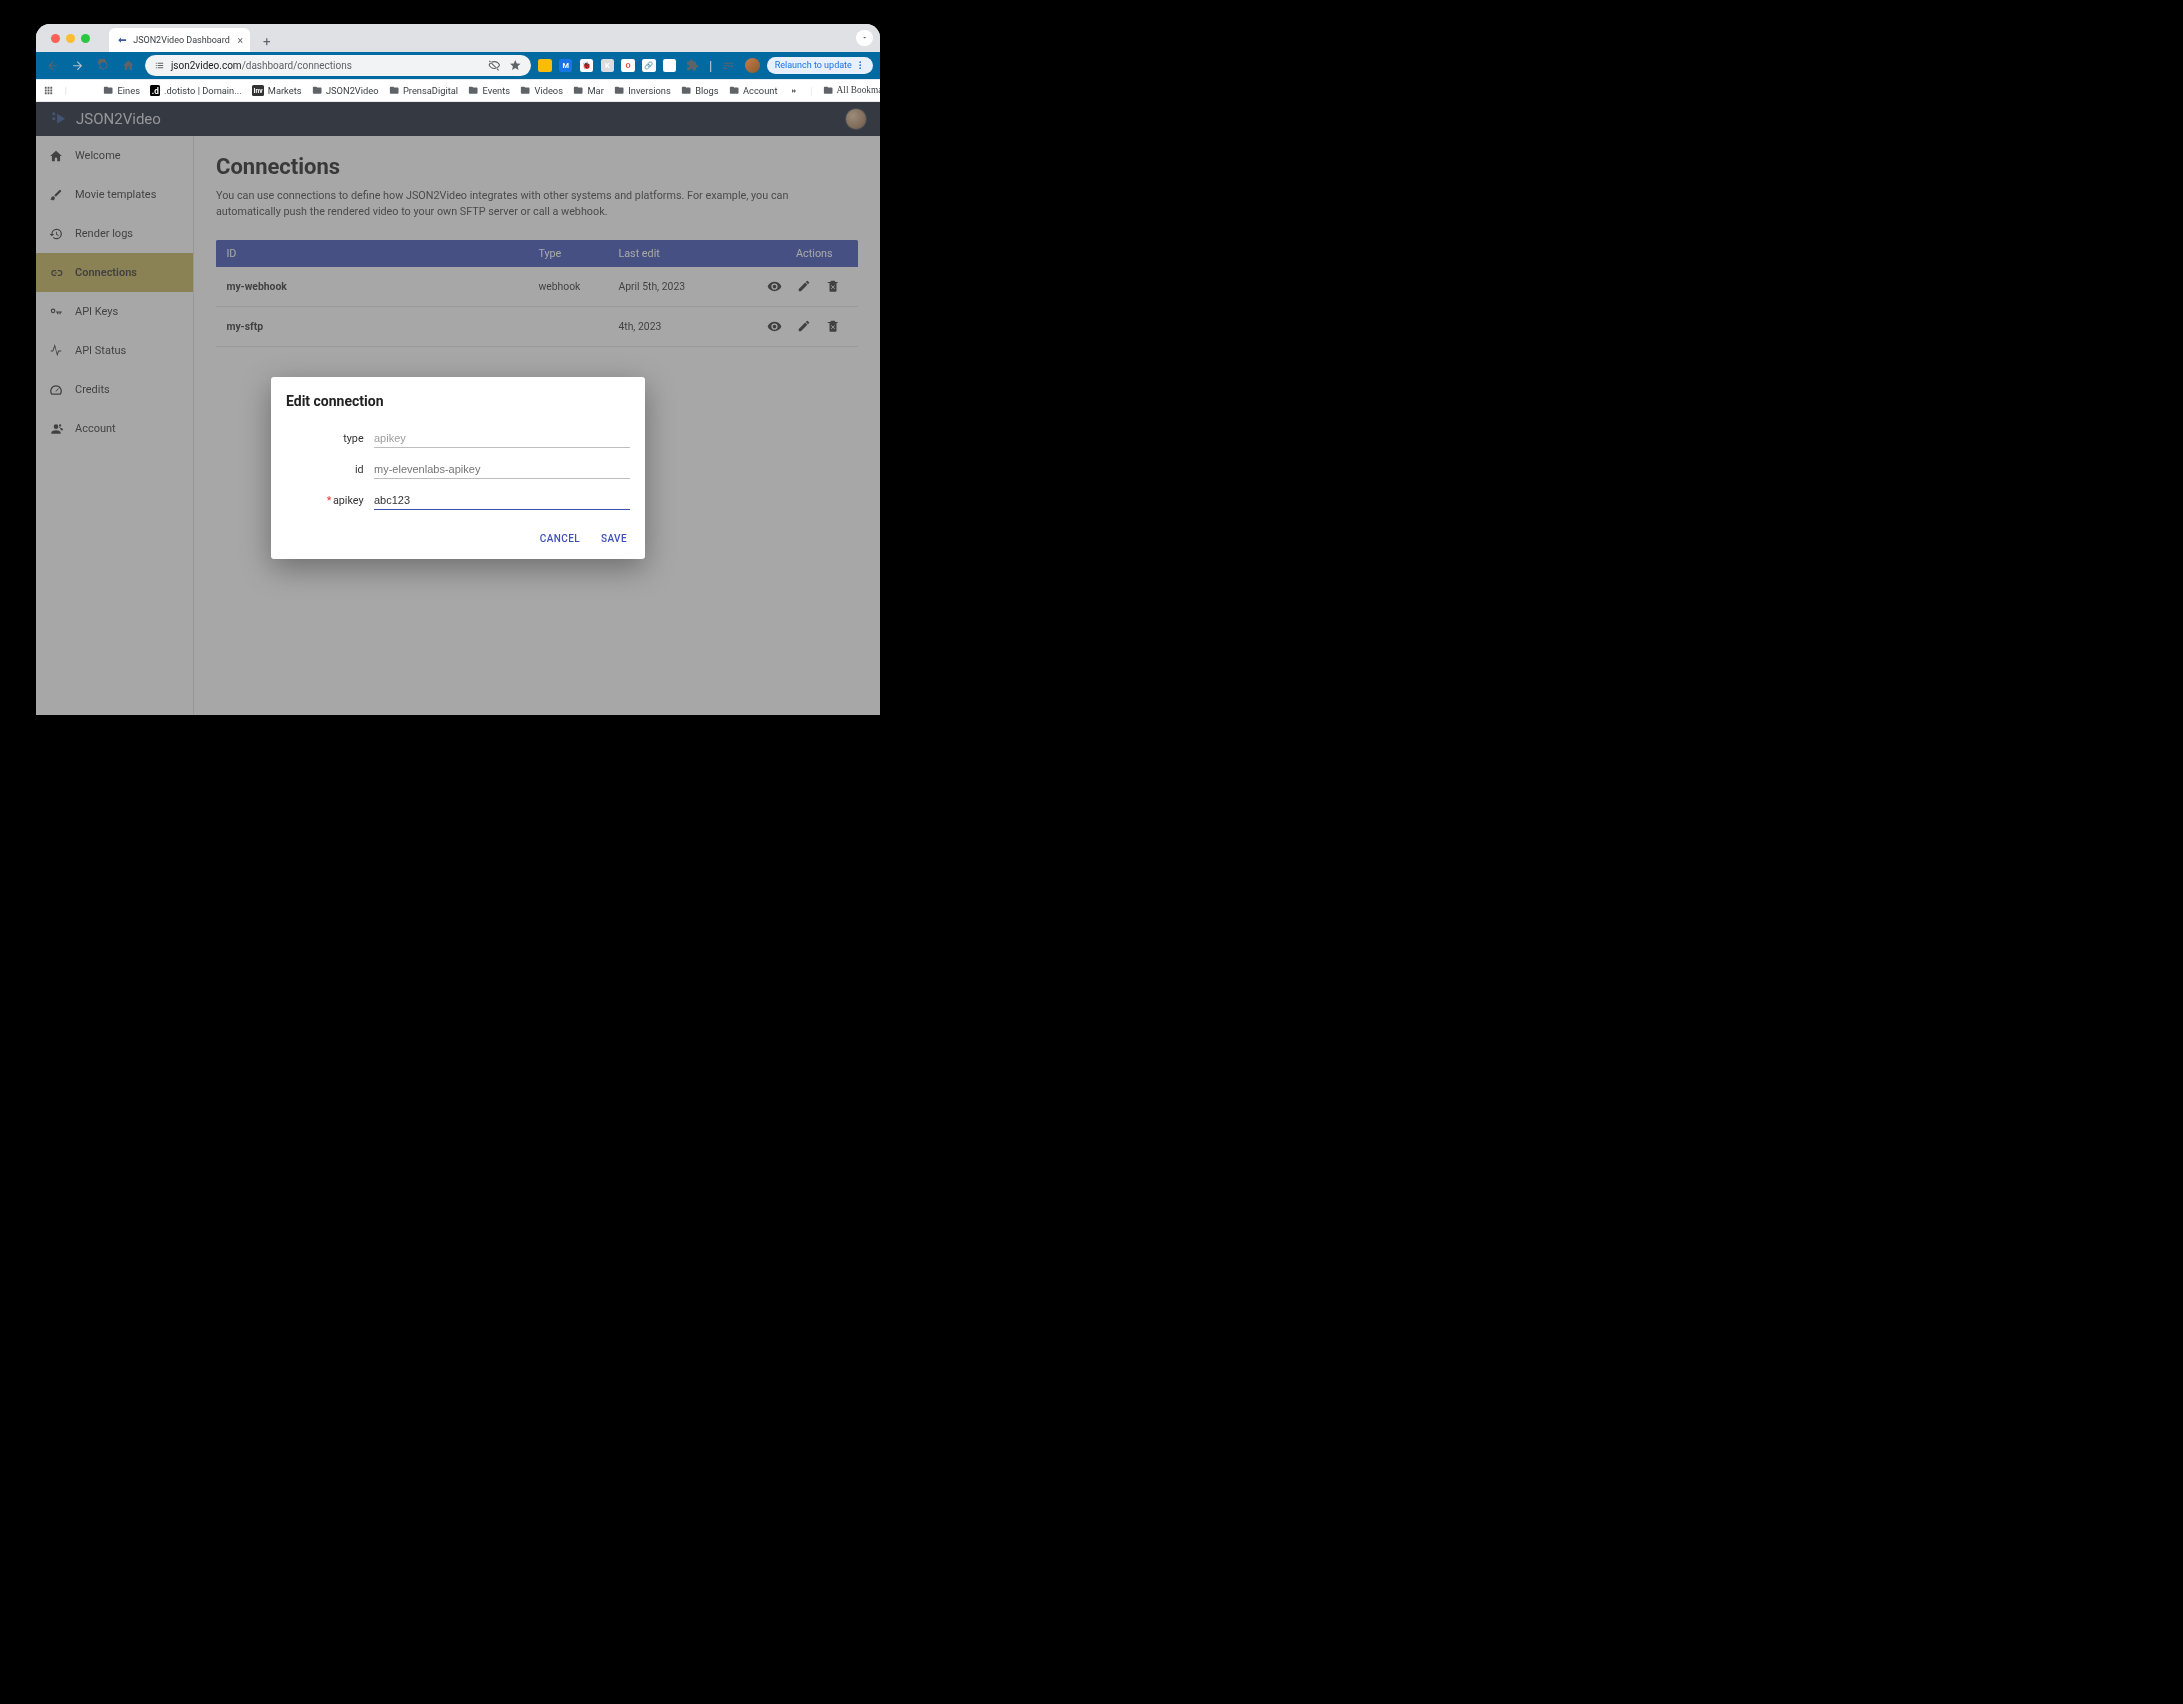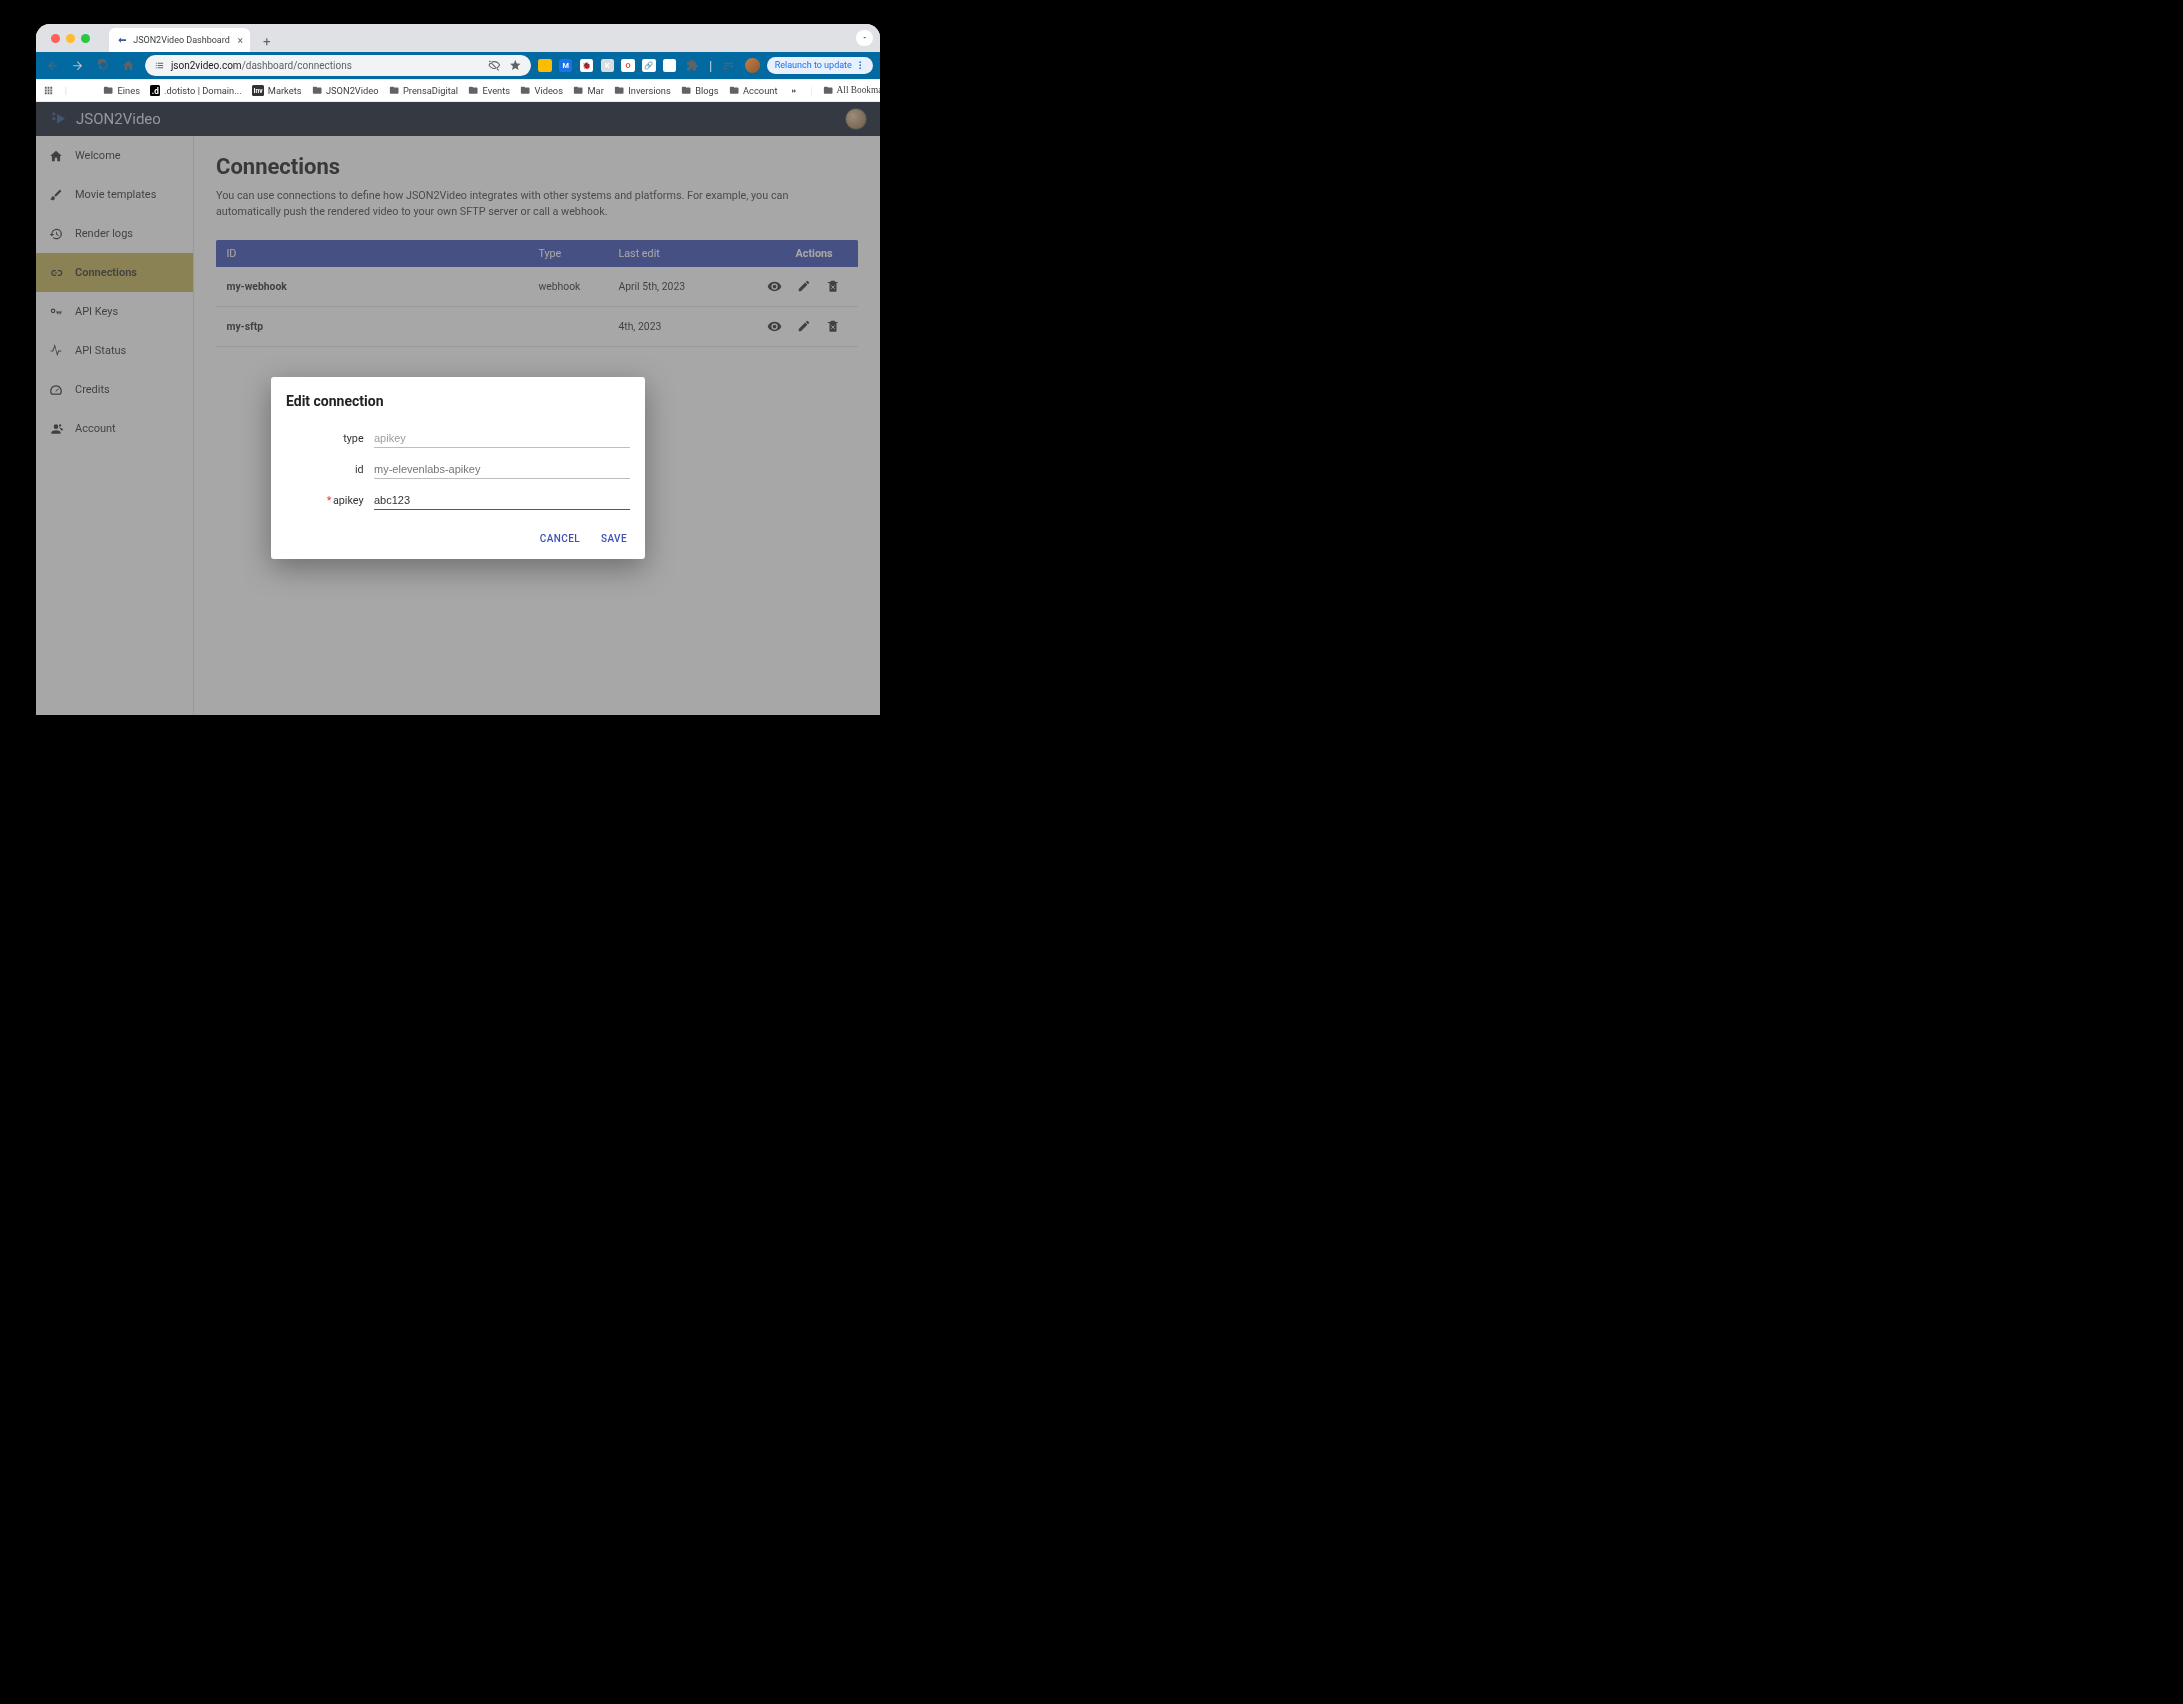--- a/index.html
+++ b/index.html
@@ -159,21 +159,21 @@
       background:#3f51b5;
       color:#fff;
       display:flex;
       padding: 7.4px 10.4px;
       font-size:10.8px;
       border-radius: 1.5px 1.5px 0 0;
     }
     .th-id { flex: 0 0 312px; }
     .th-type { flex: 0 0 80px; }
     .th-edit { flex: 0 0 134px; }
-    .th-actions { flex:1; text-align:right; padding-right: 15px; font-weight: bold; }
+    .th-actions { flex:1; text-align:right; padding-right: 15px; }
     .trow {
       display:flex; align-items:center;
       padding: 12px 10.4px;
       border-bottom: 0.7px solid #e5e5e5;
       font-size: 10.4px; color:#333;
     }
     .td-id { flex: 0 0 312px; font-weight:700; }
     .td-type { flex: 0 0 80px; }
     .td-edit { flex: 0 0 134px; }
     .td-actions { flex:1; display:flex; justify-content:flex-end; gap:15px; padding-right:7.4px; }

